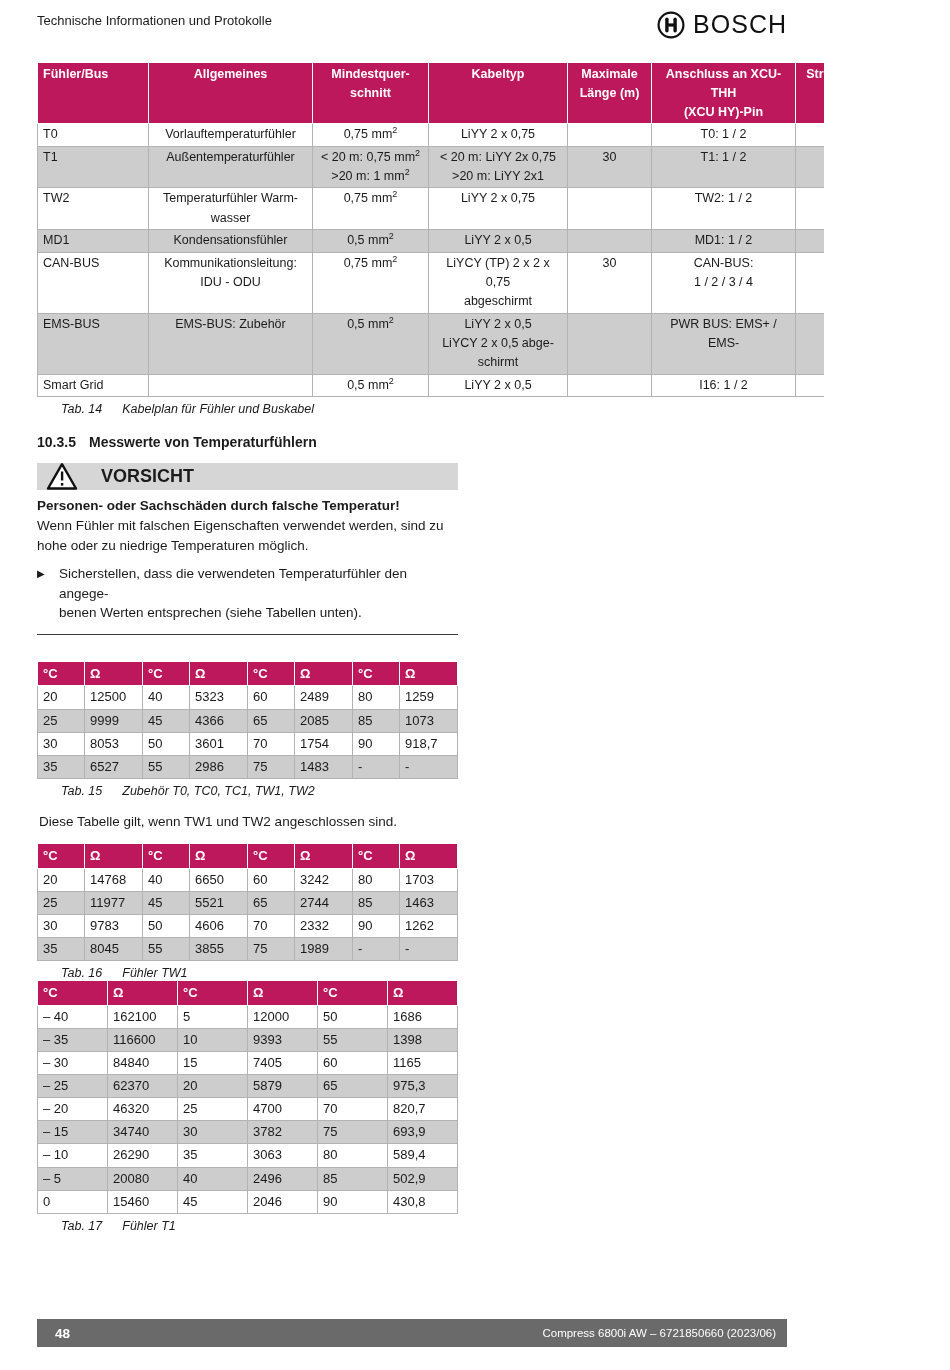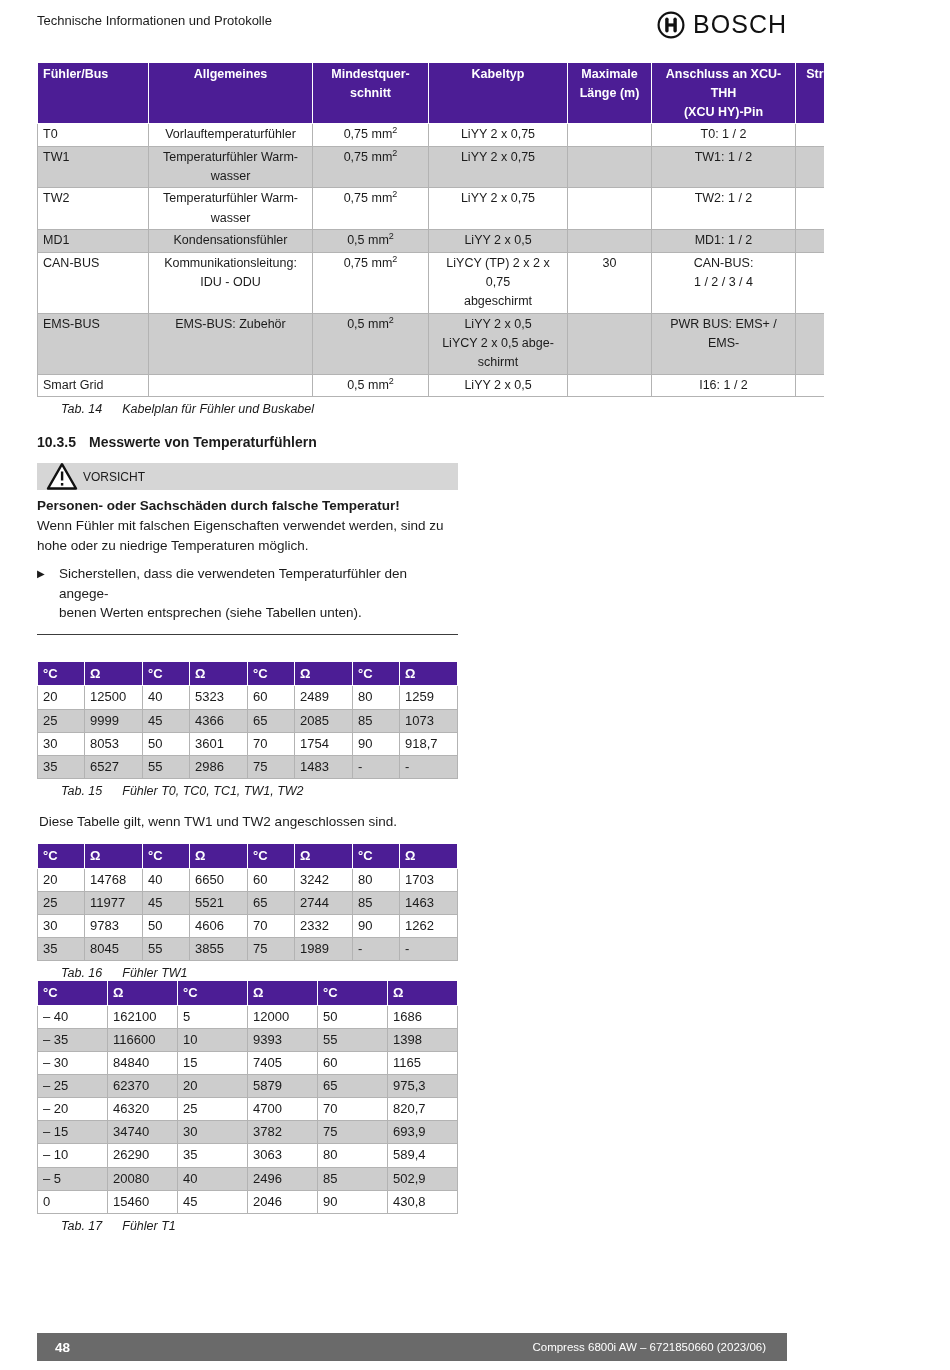--- a/index.html
+++ b/index.html
@@ -10,21 +10,21 @@
     padding:0 37px; overflow:hidden;
   }
   
   .page-header { display:flex; justify-content:space-between; align-items:flex-start; padding-top:10px; height:42px; }
   .hdr-left { font-size:13px; padding-top:3px; }
   .brand { display:flex; align-items:center; gap:8px; }
   .brand-text { font-size:25px; font-weight:normal; letter-spacing:1px; color:#111; }
   
   table.tbl { border-collapse:collapse; table-layout:fixed; }
   table.tbl th {
-    background:#4c1d95; color:#fff; font-weight:bold;
+    background:#be185d; color:#fff; font-weight:bold;
     border:1px solid #fff; vertical-align:top; padding:2px 5px; line-height:1.5;
   }
   table.tbl td {
     border:1px solid #b3b3b3; vertical-align:top; padding:1px 5px; line-height:1.55; background:#fff;
   }
   table.tbl tbody tr:nth-child(even) td { background:#cdcdcd; }
   table.tbl { border:1px solid #b3b3b3; }
   sup { font-size:9px; line-height:0; vertical-align:super; }
   
   .tbl-main { width:858px; font-size:12.5px; margin-top:20px; }
@@ -37,32 +37,32 @@
   
   .caption { font-style:italic; font-size:12.5px; margin:5px 0 0 0; }
   .cap-label { margin-right:20px;margin-left:24px; }
   .note { font-size:13.5px; margin:16px 0 14px 2px; }
   
   .col-left { width:421px; }
   .section-heading { font-size:14px; font-weight:bold; margin:18px 0 0 0; display:flex; }
   .section-heading .sec-num { width:52px; flex:0 0 52px; }
   
   .warning-bar { margin-top:13px; height:27px; background:#d6d6d6; display:flex; align-items:center; padding-left:9px; }
-  .warning-bar .wlabel { font-size:12px; font-weight:normal; margin-left:5px; }
+  .warning-bar .wlabel { font-size:18px; font-weight:bold; margin-left:23px; }
   .warning-title { font-size:13.5px; font-weight:bold; margin:8px 0 3px 0; }
   .warning-body { font-size:13.5px; line-height:1.45; margin:0; }
   .bullet-item { display:flex; margin-top:9px; font-size:13.5px; line-height:1.45; }
   .bullet-arrow { flex:0 0 22px; font-size:10px; padding-top:3px; }
   .notice-rule { border:none; border-top:1px solid #3c3c3c; margin:11px 0 0 0; }
   .gap-to-t15 { height:26px; }
   
   .page-footer {
-    position:absolute; left:37px; right:37px; bottom:9px; height:28px;
+    position:absolute; left:37px; right:37px; bottom:23px; height:28px;
     background:#6a6a6a; color:#fff; display:flex; justify-content:space-between; align-items:center;
-    padding:0 21px 0 18px;
+    padding:0 11px 0 18px;
   }
   .foot-num { font-size:13.5px; font-weight:bold; }
   .foot-ref { font-size:11.5px; }
 </style>
 </head>
 <body>
 
 <div class="page">
 
   <div class="page-header">
@@ -103,26 +103,26 @@
         <tr>
           <td>T0</td>
           <td>Vorlauftemperaturfühler</td>
           <td>0,75 mm<sup>2</sup></td>
           <td>LiYY 2 x 0,75</td>
           <td></td>
           <td>T0: 1 / 2</td>
           <td></td>
         </tr>
         <tr>
-          <td>TW1</td>
-          <td>Temperaturfühler Warm-<br>wasser</td>
-          <td>0,75 mm<sup>2</sup></td>
-          <td>LiYY 2 x 0,75</td>
-          <td></td>
-          <td>TW1: 1 / 2</td>
+          <td>T1</td>
+          <td>Außentemperaturfühler</td>
+          <td>&lt; 20 m: 0,75 mm<sup>2</sup><br>&gt;20 m: 1 mm<sup>2</sup></td>
+          <td>&lt; 20 m: LiYY 2x 0,75<br>&gt;20 m: LiYY 2x1</td>
+          <td>30</td>
+          <td>T1: 1 / 2</td>
           <td></td>
         </tr>
         <tr>
           <td>TW2</td>
           <td>Temperaturfühler Warm-<br>wasser</td>
           <td>0,75 mm<sup>2</sup></td>
           <td>LiYY 2 x 0,75</td>
           <td></td>
           <td>TW2: 1 / 2</td>
           <td></td>
@@ -256,21 +256,21 @@
             <td>55</td>
             <td>2986</td>
             <td>75</td>
             <td>1483</td>
             <td>-</td>
             <td>-</td>
           </tr>
         </tbody>
       </table>
     <p class="caption">
-      <span class="cap-label">Tab. 15</span><span>Fühler T0, TC0, TC1, TW1, TW2</span>
+      <span class="cap-label">Tab. 15</span><span>Zubehör T0, TC0, TC1, TW1, TW2</span>
     </p>
 
     <p class="note">Diese Tabelle gilt, wenn TW1 und TW2 angeschlossen sind.</p>
 
     <table class="tbl tbl-small">
       <colgroup>
         <col style="width:47px">
           <col style="width:58px">
           <col style="width:47px">
           <col style="width:58px">

